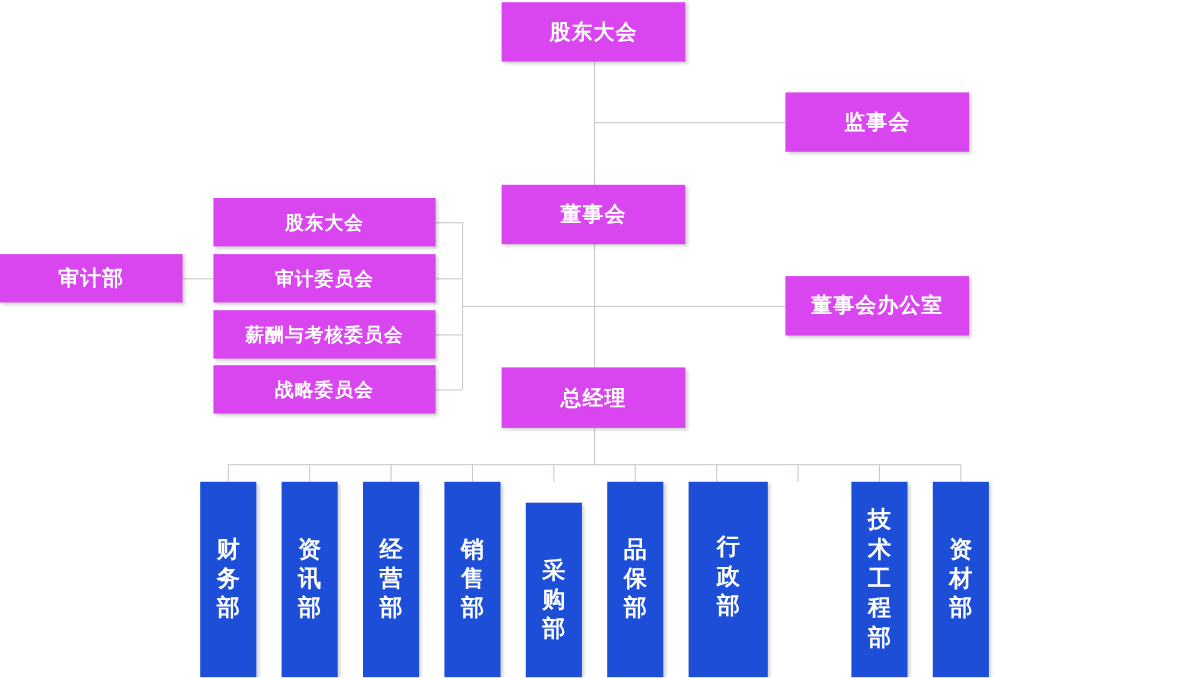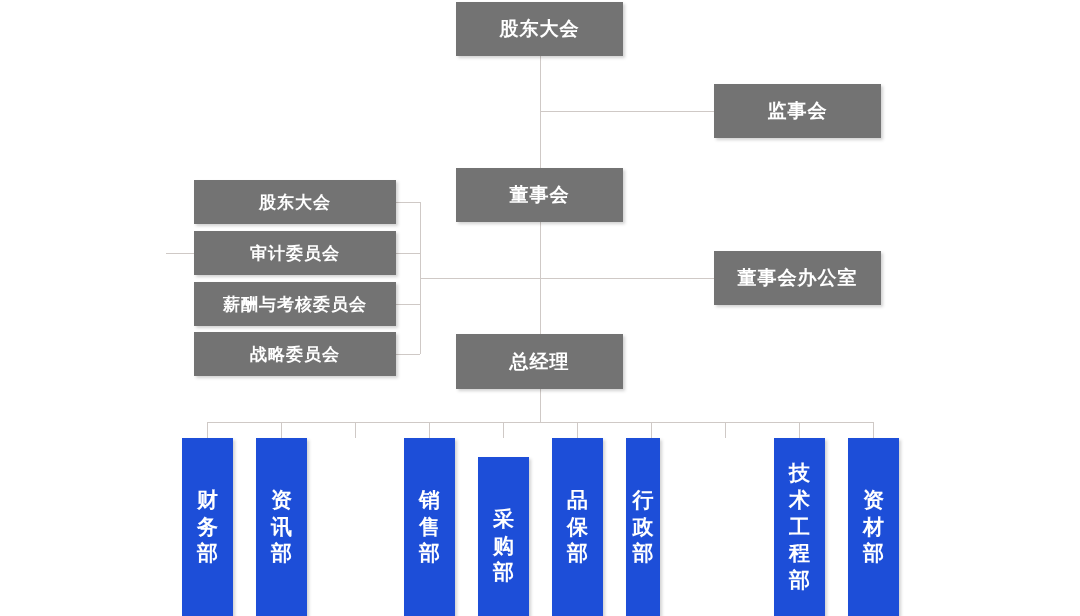--- a/index.html
+++ b/index.html
@@ -33,21 +33,21 @@
     display: flex;
     align-items: center;
     justify-content: center;
     color: #ffffff;
     font-weight: bold;
     letter-spacing: 1px;
     text-align: center;
     box-shadow: 2px 2px 3px rgba(0,0,0,0.18);
   }
   .node-red {
-    background: #737373;
+    background: #d946ef;
     font-size: 19px;
   }
   .node-red.small {
     font-size: 17px;
   }
   .node-navy {
     background: #1d4ed8;
     font-size: 21px;
     line-height: 1.28;
     writing-mode: horizontal-tb;
@@ -98,42 +98,46 @@
   <div class="node node-red" style="left:456px; top:2px; width:167px; height:54px;">股东大会</div>
 
   <div class="node node-red" style="left:714px; top:84px; width:167px; height:54px;">监事会</div>
 
   <div class="node node-red" style="left:456px; top:168px; width:167px; height:54px;">董事会</div>
 
   <div class="node node-red" style="left:714px; top:251px; width:167px; height:54px;">董事会办公室</div>
 
   <div class="node node-red" style="left:456px; top:334px; width:167px; height:55px;">总经理</div>
 
+  <div class="node node-red" style="left:0px; top:231px; width:166px; height:44px;">审计部</div>
 
   <div class="node node-red small" style="left:194px; top:180px; width:202px; height:44px;">股东大会</div>
   <div class="node node-red small" style="left:194px; top:231px; width:202px; height:44px;">审计委员会</div>
   <div class="node node-red small" style="left:194px; top:282px; width:202px; height:44px;">薪酬与考核委员会</div>
   <div class="node node-red small" style="left:194px; top:332px; width:202px; height:44px;">战略委员会</div>
 
   <div class="node node-navy" style="left:182px; top:438px; width:51px; height:178px;">
     <span class="vtext">财务部</span>
   </div>
   <div class="node node-navy" style="left:256px; top:438px; width:51px; height:178px;">
     <span class="vtext">资讯部</span>
   </div>
+  <div class="node node-navy" style="left:330px; top:438px; width:51px; height:178px;">
+    <span class="vtext">经营部</span>
+  </div>
   <div class="node node-navy" style="left:404px; top:438px; width:51px; height:178px;">
     <span class="vtext">销售部</span>
   </div>
   <div class="node node-navy" style="left:478px; top:438px; width:51px; height:178px;margin-top:19px;">
     <span class="vtext">采购部</span>
   </div>
   <div class="node node-navy" style="left:552px; top:438px; width:51px; height:178px;">
     <span class="vtext">品保部</span>
   </div>
-  <div class="node node-navy" style="left:626px; top:438px; width:34px; height:178px;">
+  <div class="node node-navy" style="left:626px; top:438px; width:72px; height:178px;font-family:Liberation Mono, monospace;">
     <span class="vtext">行政部</span>
   </div>
   <div class="node node-navy" style="left:774px; top:438px; width:51px; height:178px;">
     <span class="vtext">技术工程部</span>
   </div>
   <div class="node node-navy" style="left:848px; top:438px; width:51px; height:178px;">
     <span class="vtext">资材部</span>
   </div>
 
 </div>

